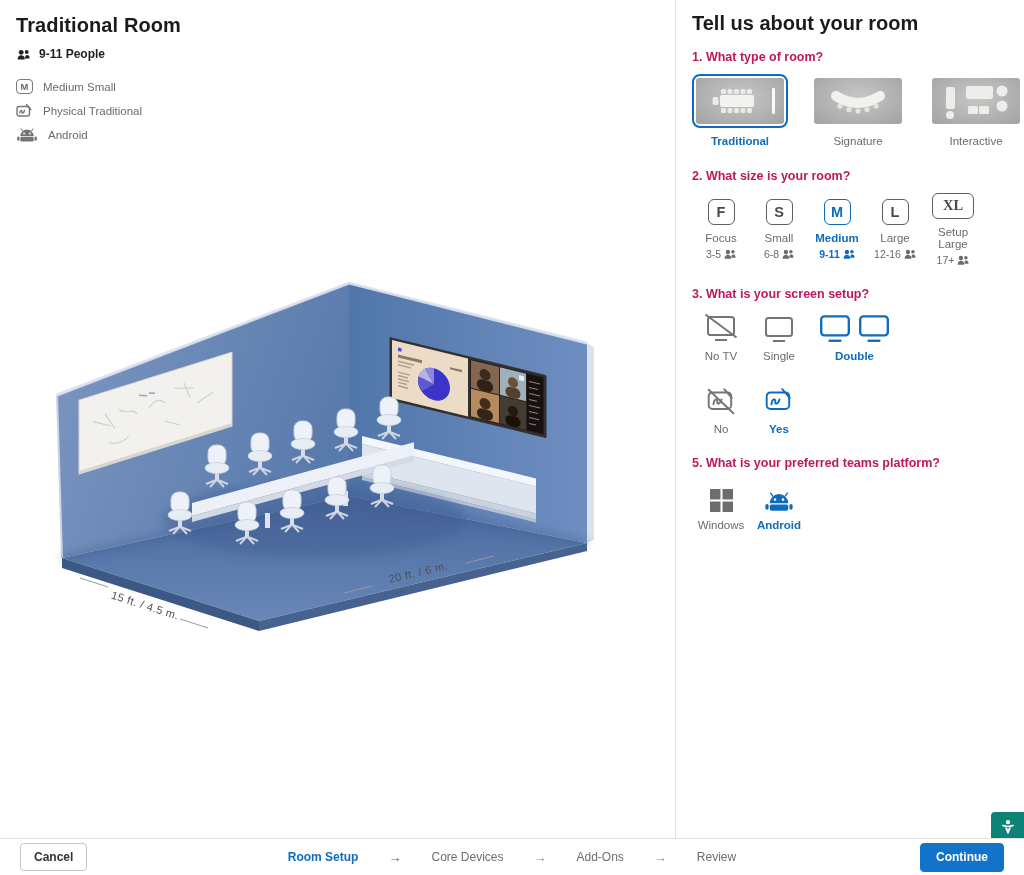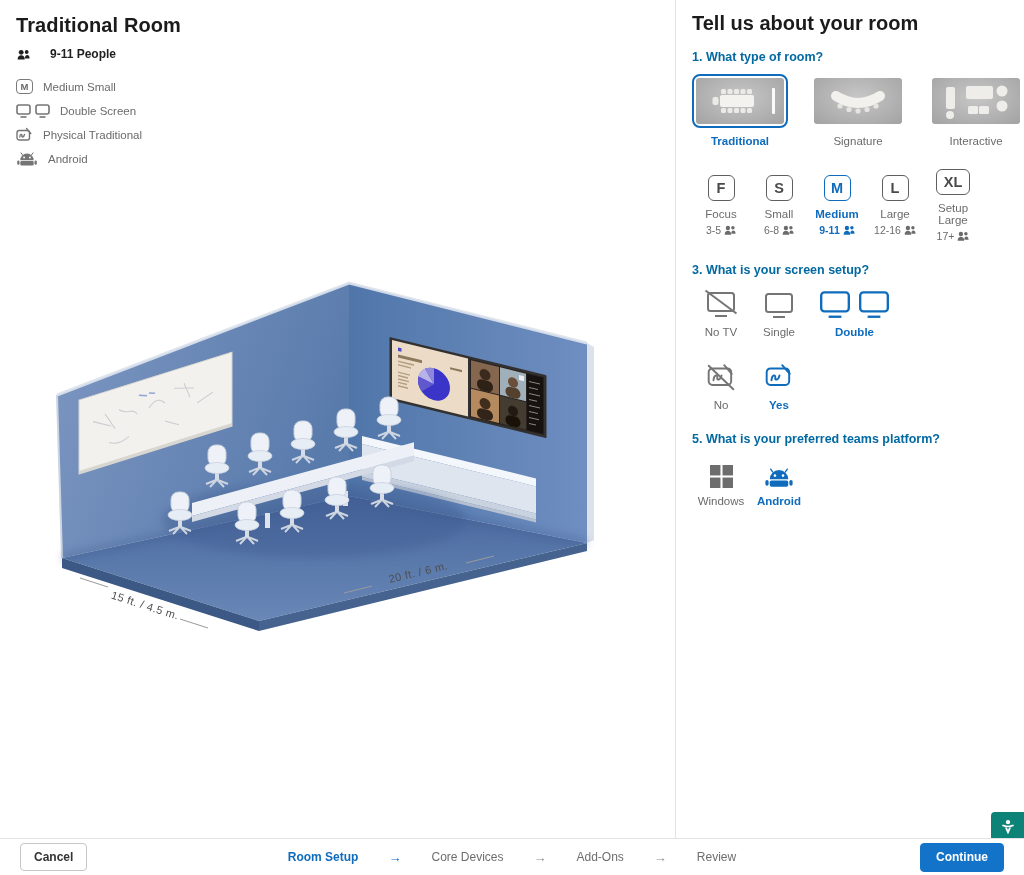--- a/index.html
+++ b/index.html
@@ -8,56 +8,56 @@
     font-family: "Liberation Sans", "DejaVu Sans", sans-serif;
     background:#fff; color:#1f1f1f; overflow:hidden;
     -webkit-font-smoothing:antialiased;
   }
   .app { position:relative; width:1024px; height:875px; }
   .content { display:flex; height:838px; }
 
   
   .left-panel { width:696px; border-right:1px solid #e2e2e2; position:relative; padding:14px 8px 0 16px; }
   .room-title { font-size:20px; font-weight:700; color:#1b1b1b; letter-spacing:.1px; }
-  .capacity-row { display:flex; align-items:center; gap:19px; margin-top:10px; font-size:12px; font-weight:700; color:#1f1f1f; }
+  .capacity-row { display:flex; align-items:center; gap:8px; margin-top:10px; font-size:12px; font-weight:700; color:#1f1f1f; }
   .capacity-row svg { color:#1f1f1f; }
   .features { margin-top:18px; list-style:none; }
   .features li { display:flex; align-items:center; gap:10px; margin-bottom:9px; height:15px; font-size:11.5px; color:#6b6b6b; }
   .features .f-ico { display:flex; align-items:center; color:#757575; flex:none; }
   .m-box { width:17px; height:15px; border:1.5px solid #7a7a7a; border-radius:4px; font-size:9.5px; font-weight:700;
            color:#6b6b6b; display:flex; align-items:center; justify-content:center; }
   .android-ico { color:#4c4c4c; }
 
   .room-svg { position:absolute; left:22px; top:270px; }
   .dim-label { font-size:11px; fill:#4f4f4f; letter-spacing:.4px; }
 
   
   .right-panel { flex:1; padding:12px 0 0 16px; }
   .panel-title { font-size:20px; font-weight:700; color:#1b1b1b; }
   .question { margin-top:21px; }
   .question.first { margin-top:15px; }
-  .q-heading { font-size:12.5px; font-weight:700; color:#0369a1; }
+  .q-heading { font-size:12.5px; font-weight:700; color:#be185d; }
   .options-row { display:flex; margin-top:10px; align-items:center; }
 
   
   .q1-row { padding-left:0; gap:22px; }
   .q1-opt { display:flex; flex-direction:column; align-items:center; cursor:pointer; }
   .thumb-frame { border:2px solid transparent; border-radius:8px; padding:2px; }
   .q1-opt.sel .thumb-frame { border-color:#0f6cbd; }
   .thumb { width:88px; height:46px; border-radius:3px; position:relative; overflow:hidden;
            background:radial-gradient(ellipse at 50% 42%, #c7c7c7 0%, #b3b3b3 55%, #a2a2a2 100%); }
   .thumb svg { position:absolute; inset:0; }
   .opt-label { margin-top:7px; font-size:11.5px; color:#6b6b6b; text-align:center; line-height:1.1; }
   .sel .opt-label { color:#0f6cbd; font-weight:700; }
 
   
   .q-col { width:58px; display:flex; flex-direction:column; align-items:center; cursor:pointer; }
   .size-box { width:27px; height:26px; background:#fff; border:1.6px solid #5f5f5f; border-radius:6px;
               display:flex; align-items:center; justify-content:center; font-size:14.5px; font-weight:700; color:#4a4a4a; }
-  .size-box.wide { width:34px; }
+  .size-box.wide { width:42px;font-family:Liberation Serif, serif; }
   .q-col.sel .size-box { border-color:#0f6cbd; color:#0f6cbd; }
   .cap-row { display:flex; align-items:center; gap:3px; margin-top:3px; font-size:10.5px; color:#6b6b6b; }
   .cap-row svg { color:#6b6b6b; }
   .sel .cap-row, .sel .cap-row svg { color:#0f6cbd; font-weight:700; }
 
   
   .ico-opt { color:#757575; }
   .ico-opt .opt-ico { height:32px; display:flex; align-items:flex-end; justify-content:center; gap:5px; }
   .ico-opt.sel, .ico-opt.sel .opt-ico { color:#0f6cbd; }
   .q-col.auto { width:auto; min-width:58px; padding:0 10px; }
@@ -98,33 +98,20 @@
         </svg>
         <span>9-11 People</span>
       </div>
 
       <ul class="features">
         <li>
           <span class="f-ico">
             <span class="m-box">M</span>
           </span>
           <span>Medium Small</span>
-        </li>
-        <li>
-          <span class="f-ico">
-            <svg width="34" height="14" viewBox="0 0 34 14">
-              <g fill="none" stroke="currentColor" stroke-width="1.6">
-                <rect x="1" y="1" width="13" height="9" rx="2"></rect>
-                  <line x1="4.5" y1="13" x2="10.5" y2="13"></line>
-                <rect x="20" y="1" width="13" height="9" rx="2"></rect>
-                  <line x1="23.5" y1="13" x2="29.5" y2="13"></line>
-              </g>
-            </svg>
-          </span>
-          <span>Double Screen</span>
         </li>
         <li>
           <span class="f-ico">
             <svg width="17" height="16" viewBox="0 0 17 16">
               <g fill="none" stroke="currentColor" stroke-width="1.4" stroke-linecap="round">
                 <rect x="1" y="3.5" width="12.5" height="9.5" rx="2.2"></rect>
                 <path d="M3.8,10 C4,6.8 6.2,6.8 5.9,8.8 C5.6,10.7 7.9,10.4 8.5,7.4"></path>
                 <path d="M10.5,1.5 L14.8,6.5"></path>
               </g>
             </svg>
@@ -357,20 +344,21 @@
                 </g>
               </svg>
             </div>
               </div>
             <div class="opt-label">Interactive</div>
           </div>
         </div>
       </div>
 
       <div class="question">
+        <div class="q-heading">2. What size is your room?</div>
         <div class="options-row">
           <div class="q-col">
             <div class="size-box">F</div>
             <div class="opt-label">Focus</div>
             <div class="cap-row">
                 <span>3-5</span>
               <svg width="12" height="10" viewBox="0 0 13 11">
                   <g fill="currentColor">
                     <circle cx="9.7" cy="3" r="1.9"></circle>
                     <path d="M7.9,9.6 C7.9,6.9 9,6 10.1,6 C11.5,6 12.6,7 12.6,9.6 Z"></path>

